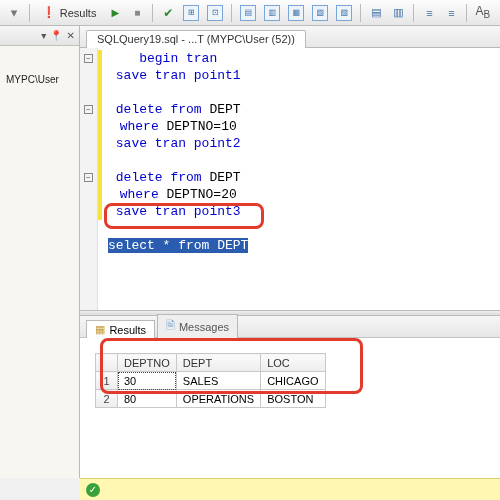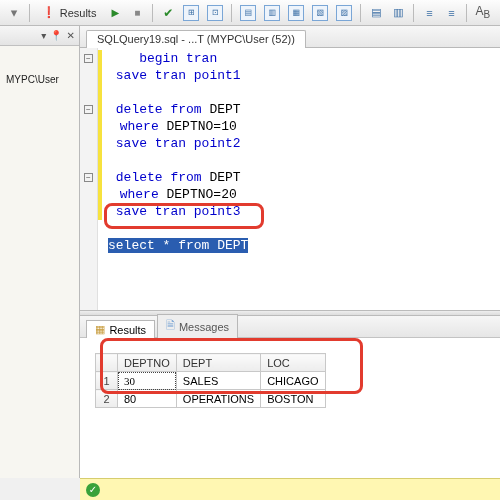--- a/index.html
+++ b/index.html
@@ -214,21 +214,20 @@
   }
   table.results td.rowhead {
     background:linear-gradient(#fbfbfb,#ececec);
     text-align:center;
     width:22px;
     color:#444;
   }
   .focus-cell {
     outline:1px dotted #444;
     outline-offset:-1px;
-    font-family:Liberation Serif, serif;
   }
   
   .statusbar {
     position:absolute;
     left:80px; right:0; bottom:0;
     height:22px;
     background:#fff7b2;
     border-top:1px solid #d6cd6f;
     display:flex;
     align-items:center;

